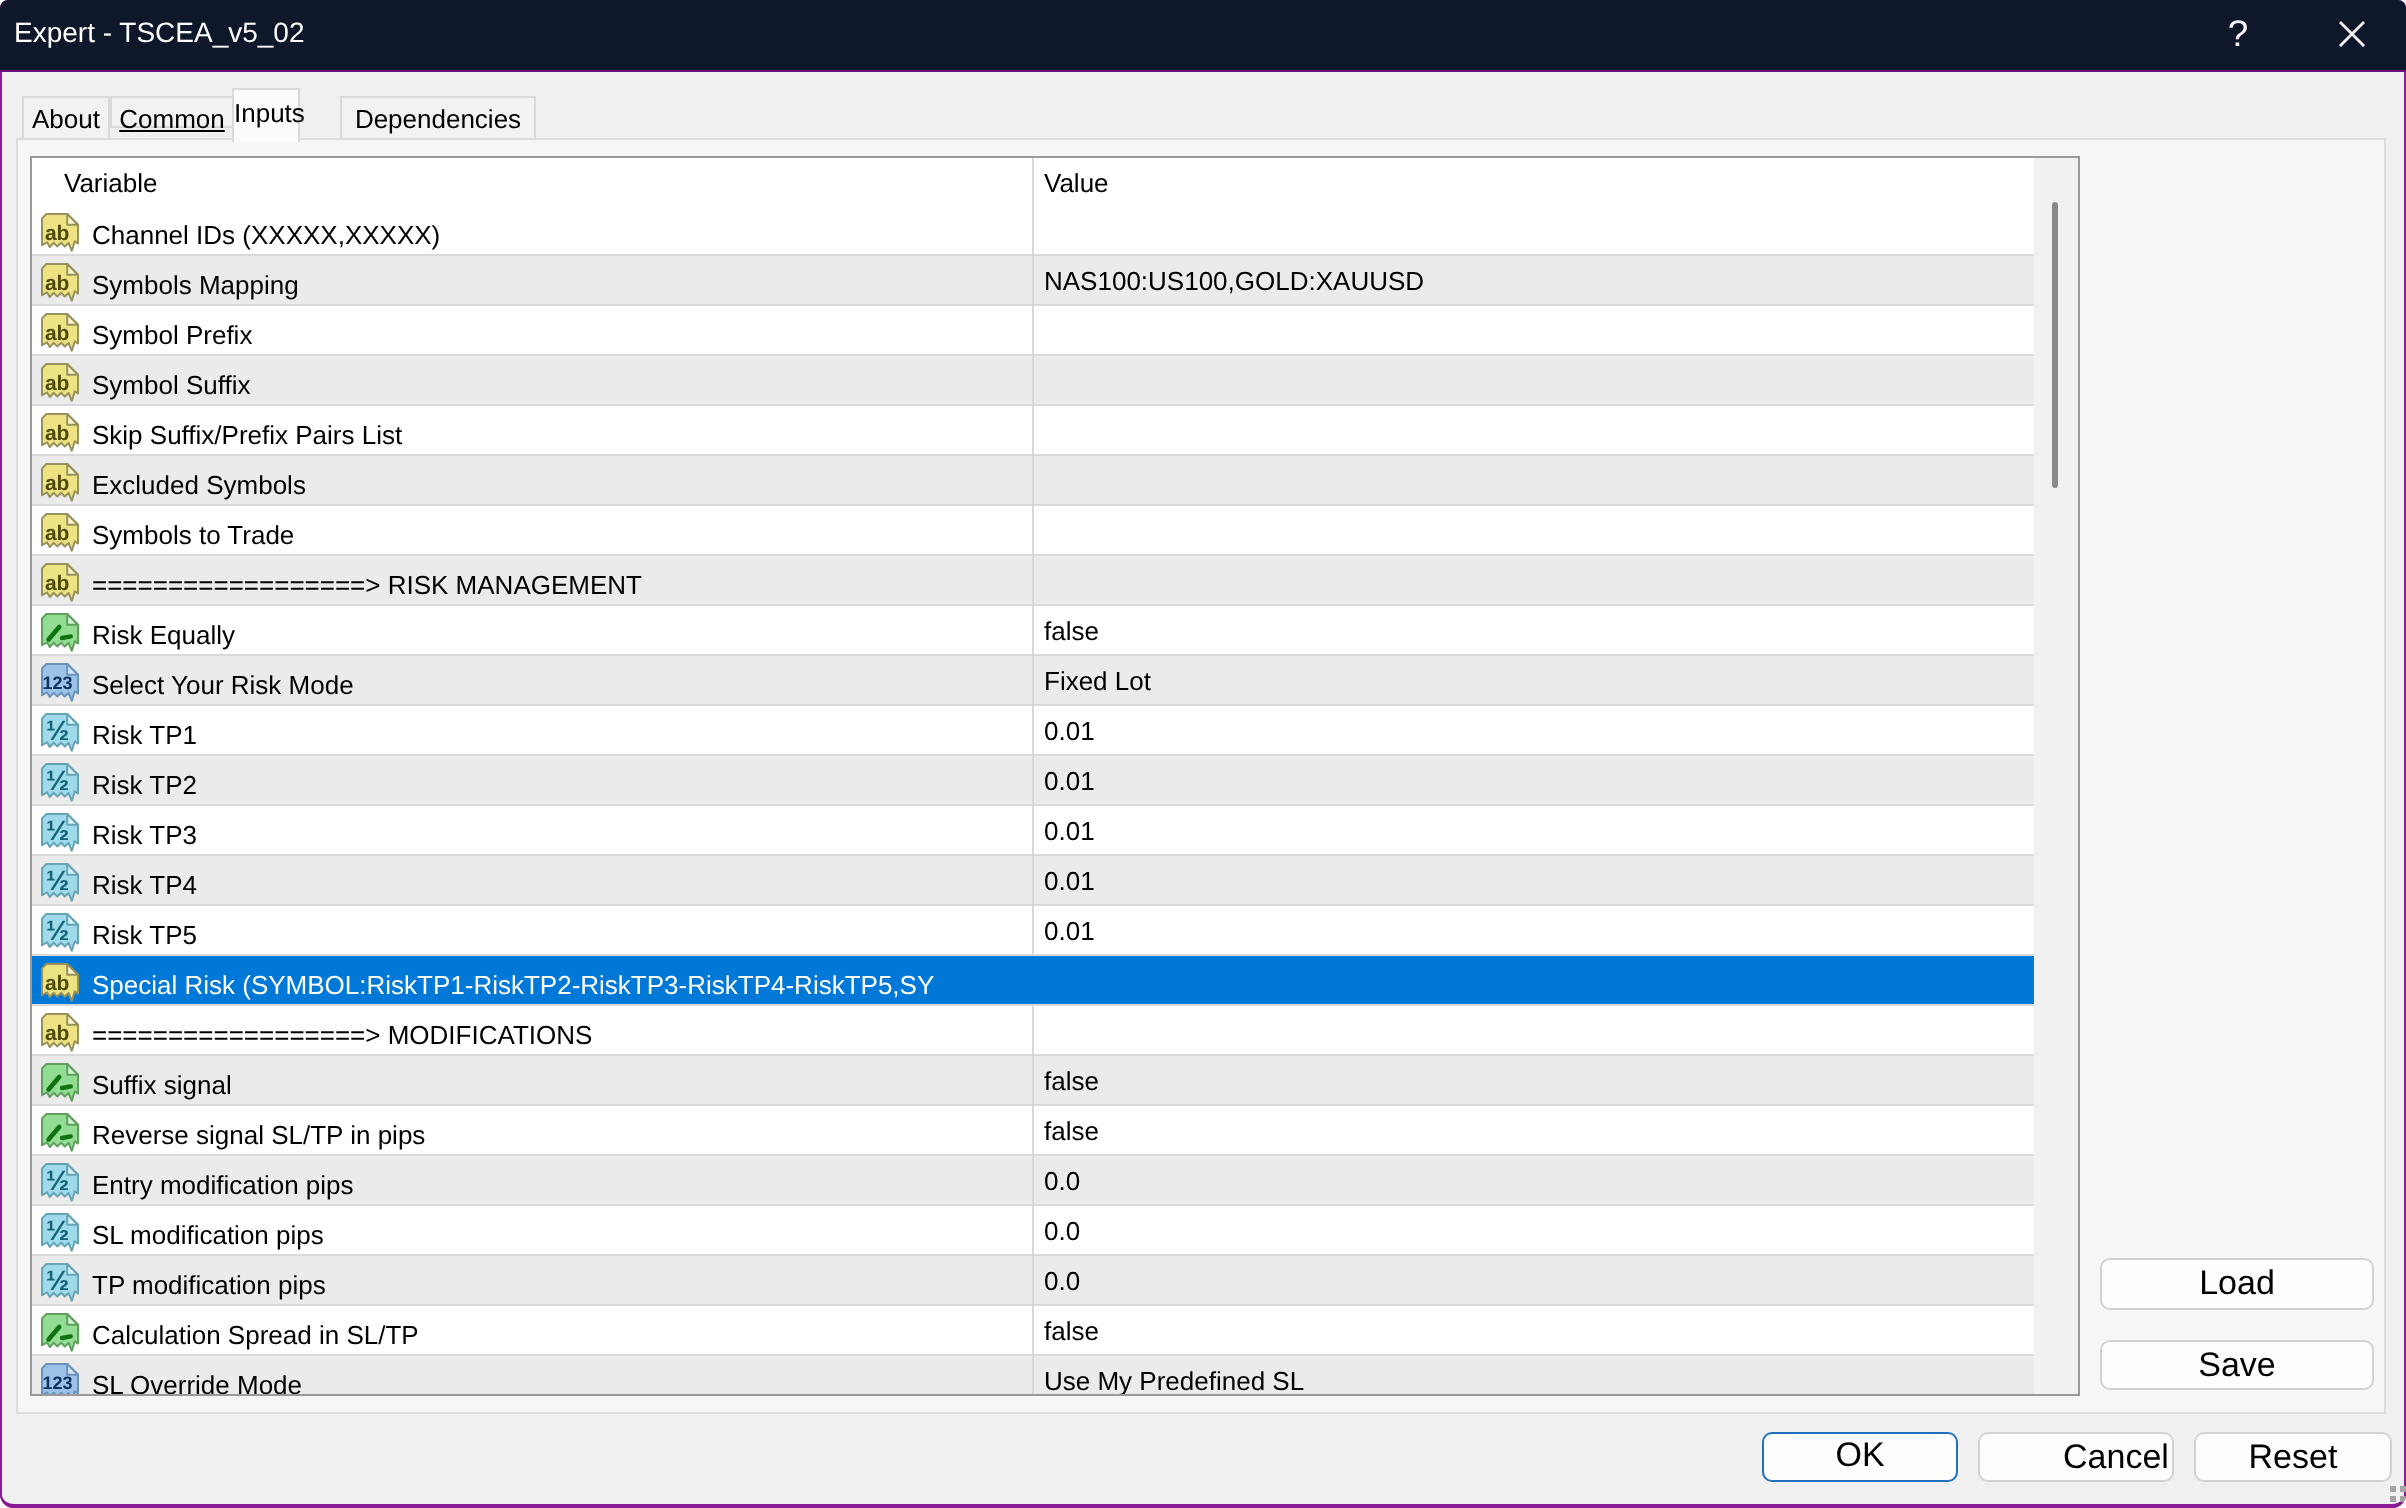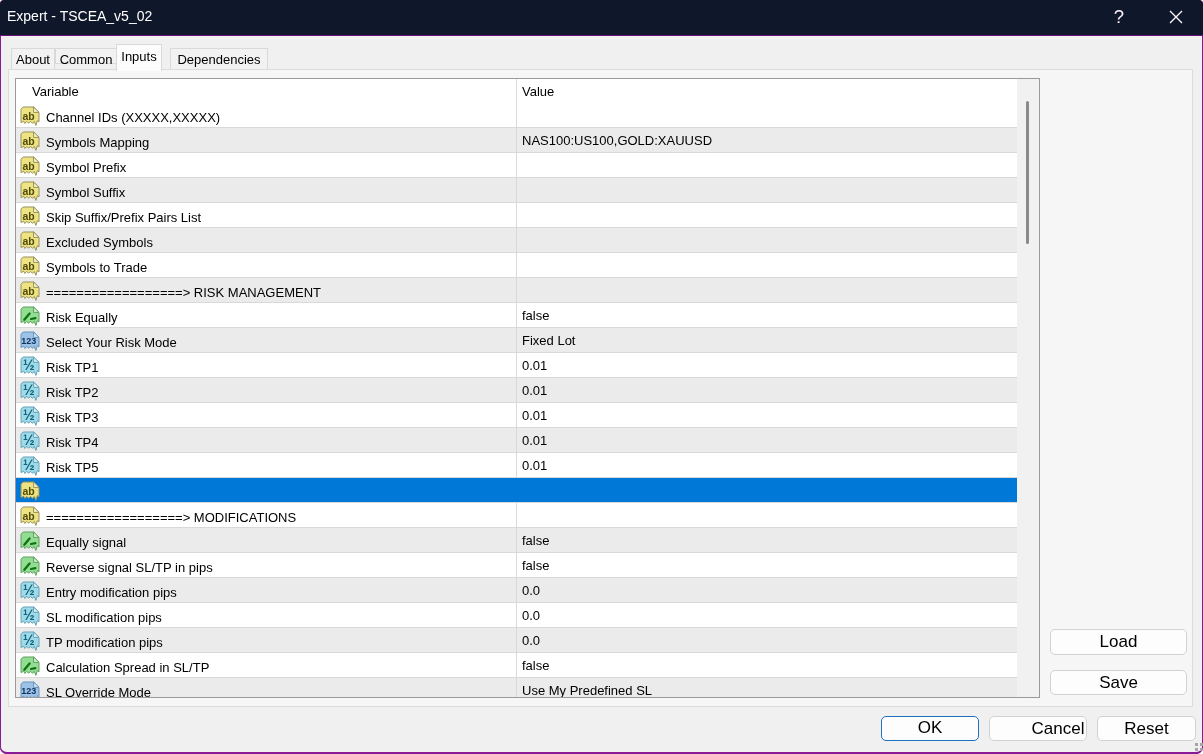--- a/index.html
+++ b/index.html
@@ -34,24 +34,24 @@
 </style></head><body>
 <div id="win">
   <div id="tb">
       <span class="t">Expert - TSCEA_v5_02</span>
       <span id="qm">?</span>
     <svg style="position:absolute;left:1169px;top:10px" width="14" height="14" viewBox="0 0 14 14">
       <path d="M1,1 L13,13 M13,1 L1,13" stroke="#fbf3fc" stroke-width="1.4"></path>
       </svg>
   </div>
   <div class="tab" style="left:11px;top:48px;width:44px;height:22px;line-height:21px;">About</div>
-  <div class="tab" style="left:55px;top:48px;width:62px;height:16px;line-height:21px;">Common</div>
+  <div class="tab" style="left:55px;top:48px;width:62px;height:16px;line-height:21px;text-decoration:underline;">Common</div>
   <div class="tab" style="left:170px;top:48px;width:98px;height:28px;line-height:21px;">Dependencies</div>
   <div id="panel"></div>
-  <div class="tab" style="left:116px;top:44px;width:46px;height:27px;line-height:24px;background:#fcfcfc;border-bottom:none;z-index:4;">Inputs</div>
+  <div class="tab" style="left:116px;top:44px;width:34px;height:27px;line-height:24px;background:#fcfcfc;border-bottom:none;z-index:4;">Inputs</div>
   <div id="tbl">
     <div id="divline"></div>
     <div id="hdr">
         <span class="h1">Variable</span>
         <span class="h2">Value</span>
       </div>
 <div class="row rw" style="top:24px">
         <svg class="ic" width="20" height="20" viewBox="0 0 20 20">
           <path d="M1.0,3.2 L3.2,1.0 L13.6,1.0 L19.0,6.4 L19.0,15.8 L17.4,14.6 L15.9,19.4 L14.3,15.5 L12.4,17.3 L10.6,15.4 L8.6,17.2 L6.8,15.4 L4.9,17.5 L3.6,15.2 L1.0,16.6 Z" fill="#eee383" stroke="#98915a" stroke-width="1" stroke-linejoin="round"></path>
           <path d="M13.6,1.0 L13.6,6.4 L19.0,6.4 Z" fill="#f9f5cd" stroke="#98915a" stroke-width="1" stroke-linejoin="round"></path>
@@ -179,37 +179,38 @@
         </svg>
         <span class="lbl">Risk TP5</span>
         <span class="val">0.01</span>
       </div>
 <div class="row rs" style="top:399px">
         <svg class="ic" width="20" height="20" viewBox="0 0 20 20">
           <path d="M1.0,3.2 L3.2,1.0 L13.6,1.0 L19.0,6.4 L19.0,15.8 L17.4,14.6 L15.9,19.4 L14.3,15.5 L12.4,17.3 L10.6,15.4 L8.6,17.2 L6.8,15.4 L4.9,17.5 L3.6,15.2 L1.0,16.6 Z" fill="#eee383" stroke="#98915a" stroke-width="1" stroke-linejoin="round"></path>
           <path d="M13.6,1.0 L13.6,6.4 L19.0,6.4 Z" fill="#f9f5cd" stroke="#98915a" stroke-width="1" stroke-linejoin="round"></path>
           <text x="8.6" y="13.8" font-family="Liberation Sans, sans-serif" font-size="10.5" font-weight="bold" fill="#4f4a0a" text-anchor="middle">ab</text>
         </svg>
+        <span class="lbl">Special Risk (SYMBOL:RiskTP1-RiskTP2-RiskTP3-RiskTP4-RiskTP5,SY</span>
       </div>
 <div class="row rw" style="top:424px">
         <svg class="ic" width="20" height="20" viewBox="0 0 20 20">
           <path d="M1.0,3.2 L3.2,1.0 L13.6,1.0 L19.0,6.4 L19.0,15.8 L17.4,14.6 L15.9,19.4 L14.3,15.5 L12.4,17.3 L10.6,15.4 L8.6,17.2 L6.8,15.4 L4.9,17.5 L3.6,15.2 L1.0,16.6 Z" fill="#eee383" stroke="#98915a" stroke-width="1" stroke-linejoin="round"></path>
           <path d="M13.6,1.0 L13.6,6.4 L19.0,6.4 Z" fill="#f9f5cd" stroke="#98915a" stroke-width="1" stroke-linejoin="round"></path>
           <text x="8.6" y="13.8" font-family="Liberation Sans, sans-serif" font-size="10.5" font-weight="bold" fill="#4f4a0a" text-anchor="middle">ab</text>
         </svg>
         <span class="lbl">==================&gt;&nbsp;MODIFICATIONS</span>
       </div>
 <div class="row rg" style="top:449px">
         <svg class="ic" width="20" height="20" viewBox="0 0 20 20">
           <path d="M1.0,3.2 L3.2,1.0 L13.6,1.0 L19.0,6.4 L19.0,15.8 L17.4,14.6 L15.9,19.4 L14.3,15.5 L12.4,17.3 L10.6,15.4 L8.6,17.2 L6.8,15.4 L4.9,17.5 L3.6,15.2 L1.0,16.6 Z" fill="#93dc93" stroke="#5fa05f" stroke-width="1" stroke-linejoin="round"></path>
           <path d="M13.6,1.0 L13.6,6.4 L19.0,6.4 Z" fill="#d0f2d0" stroke="#5fa05f" stroke-width="1" stroke-linejoin="round"></path>
           <path d="M4.3,13.7 L9.6,7.5" stroke="#0e730e" stroke-width="2.3" fill="none" stroke-linecap="round"></path>
           <path d="M11.0,13.0 L15.4,12.2" stroke="#0e730e" stroke-width="2.2" fill="none" stroke-linecap="round"></path>
         </svg>
-        <span class="lbl">Equally signal</span>
+        <span class="lbl">Suffix signal</span>
         <span class="val">false</span>
       </div>
 <div class="row rw" style="top:474px">
         <svg class="ic" width="20" height="20" viewBox="0 0 20 20">
           <path d="M1.0,3.2 L3.2,1.0 L13.6,1.0 L19.0,6.4 L19.0,15.8 L17.4,14.6 L15.9,19.4 L14.3,15.5 L12.4,17.3 L10.6,15.4 L8.6,17.2 L6.8,15.4 L4.9,17.5 L3.6,15.2 L1.0,16.6 Z" fill="#93dc93" stroke="#5fa05f" stroke-width="1" stroke-linejoin="round"></path>
           <path d="M13.6,1.0 L13.6,6.4 L19.0,6.4 Z" fill="#d0f2d0" stroke="#5fa05f" stroke-width="1" stroke-linejoin="round"></path>
           <path d="M4.3,13.7 L9.6,7.5" stroke="#0e730e" stroke-width="2.3" fill="none" stroke-linecap="round"></path>
           <path d="M11.0,13.0 L15.4,12.2" stroke="#0e730e" stroke-width="2.2" fill="none" stroke-linecap="round"></path>
         </svg>
         <span class="lbl">Reverse signal SL/TP in pips</span>

